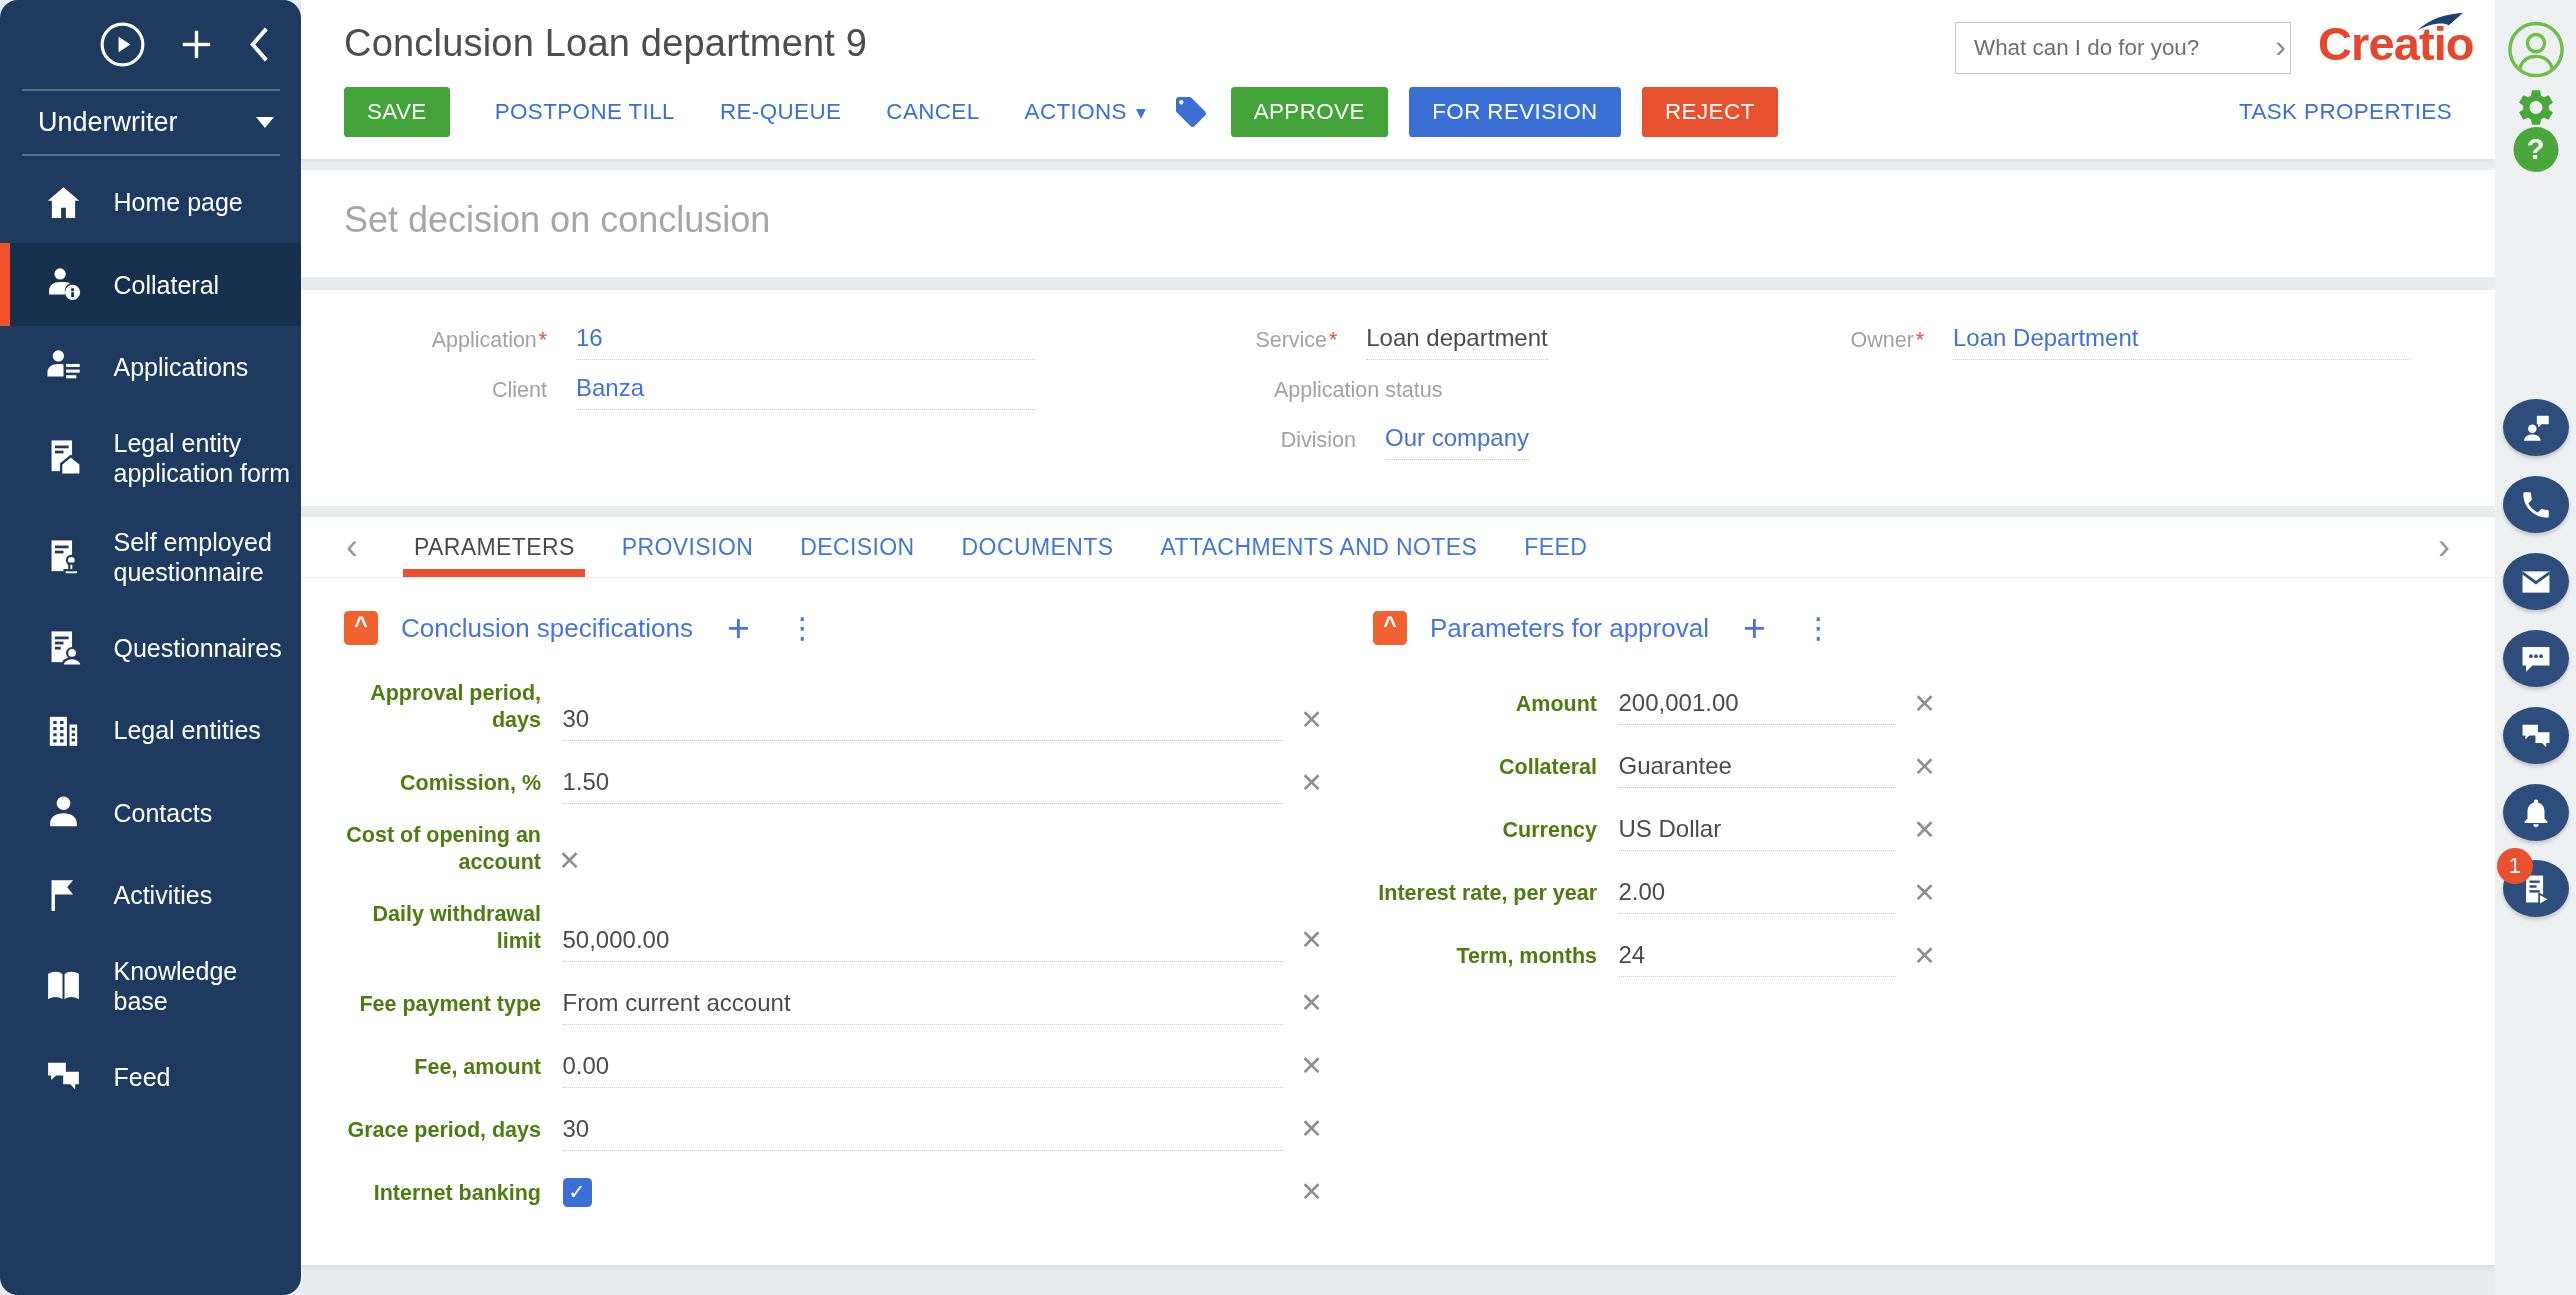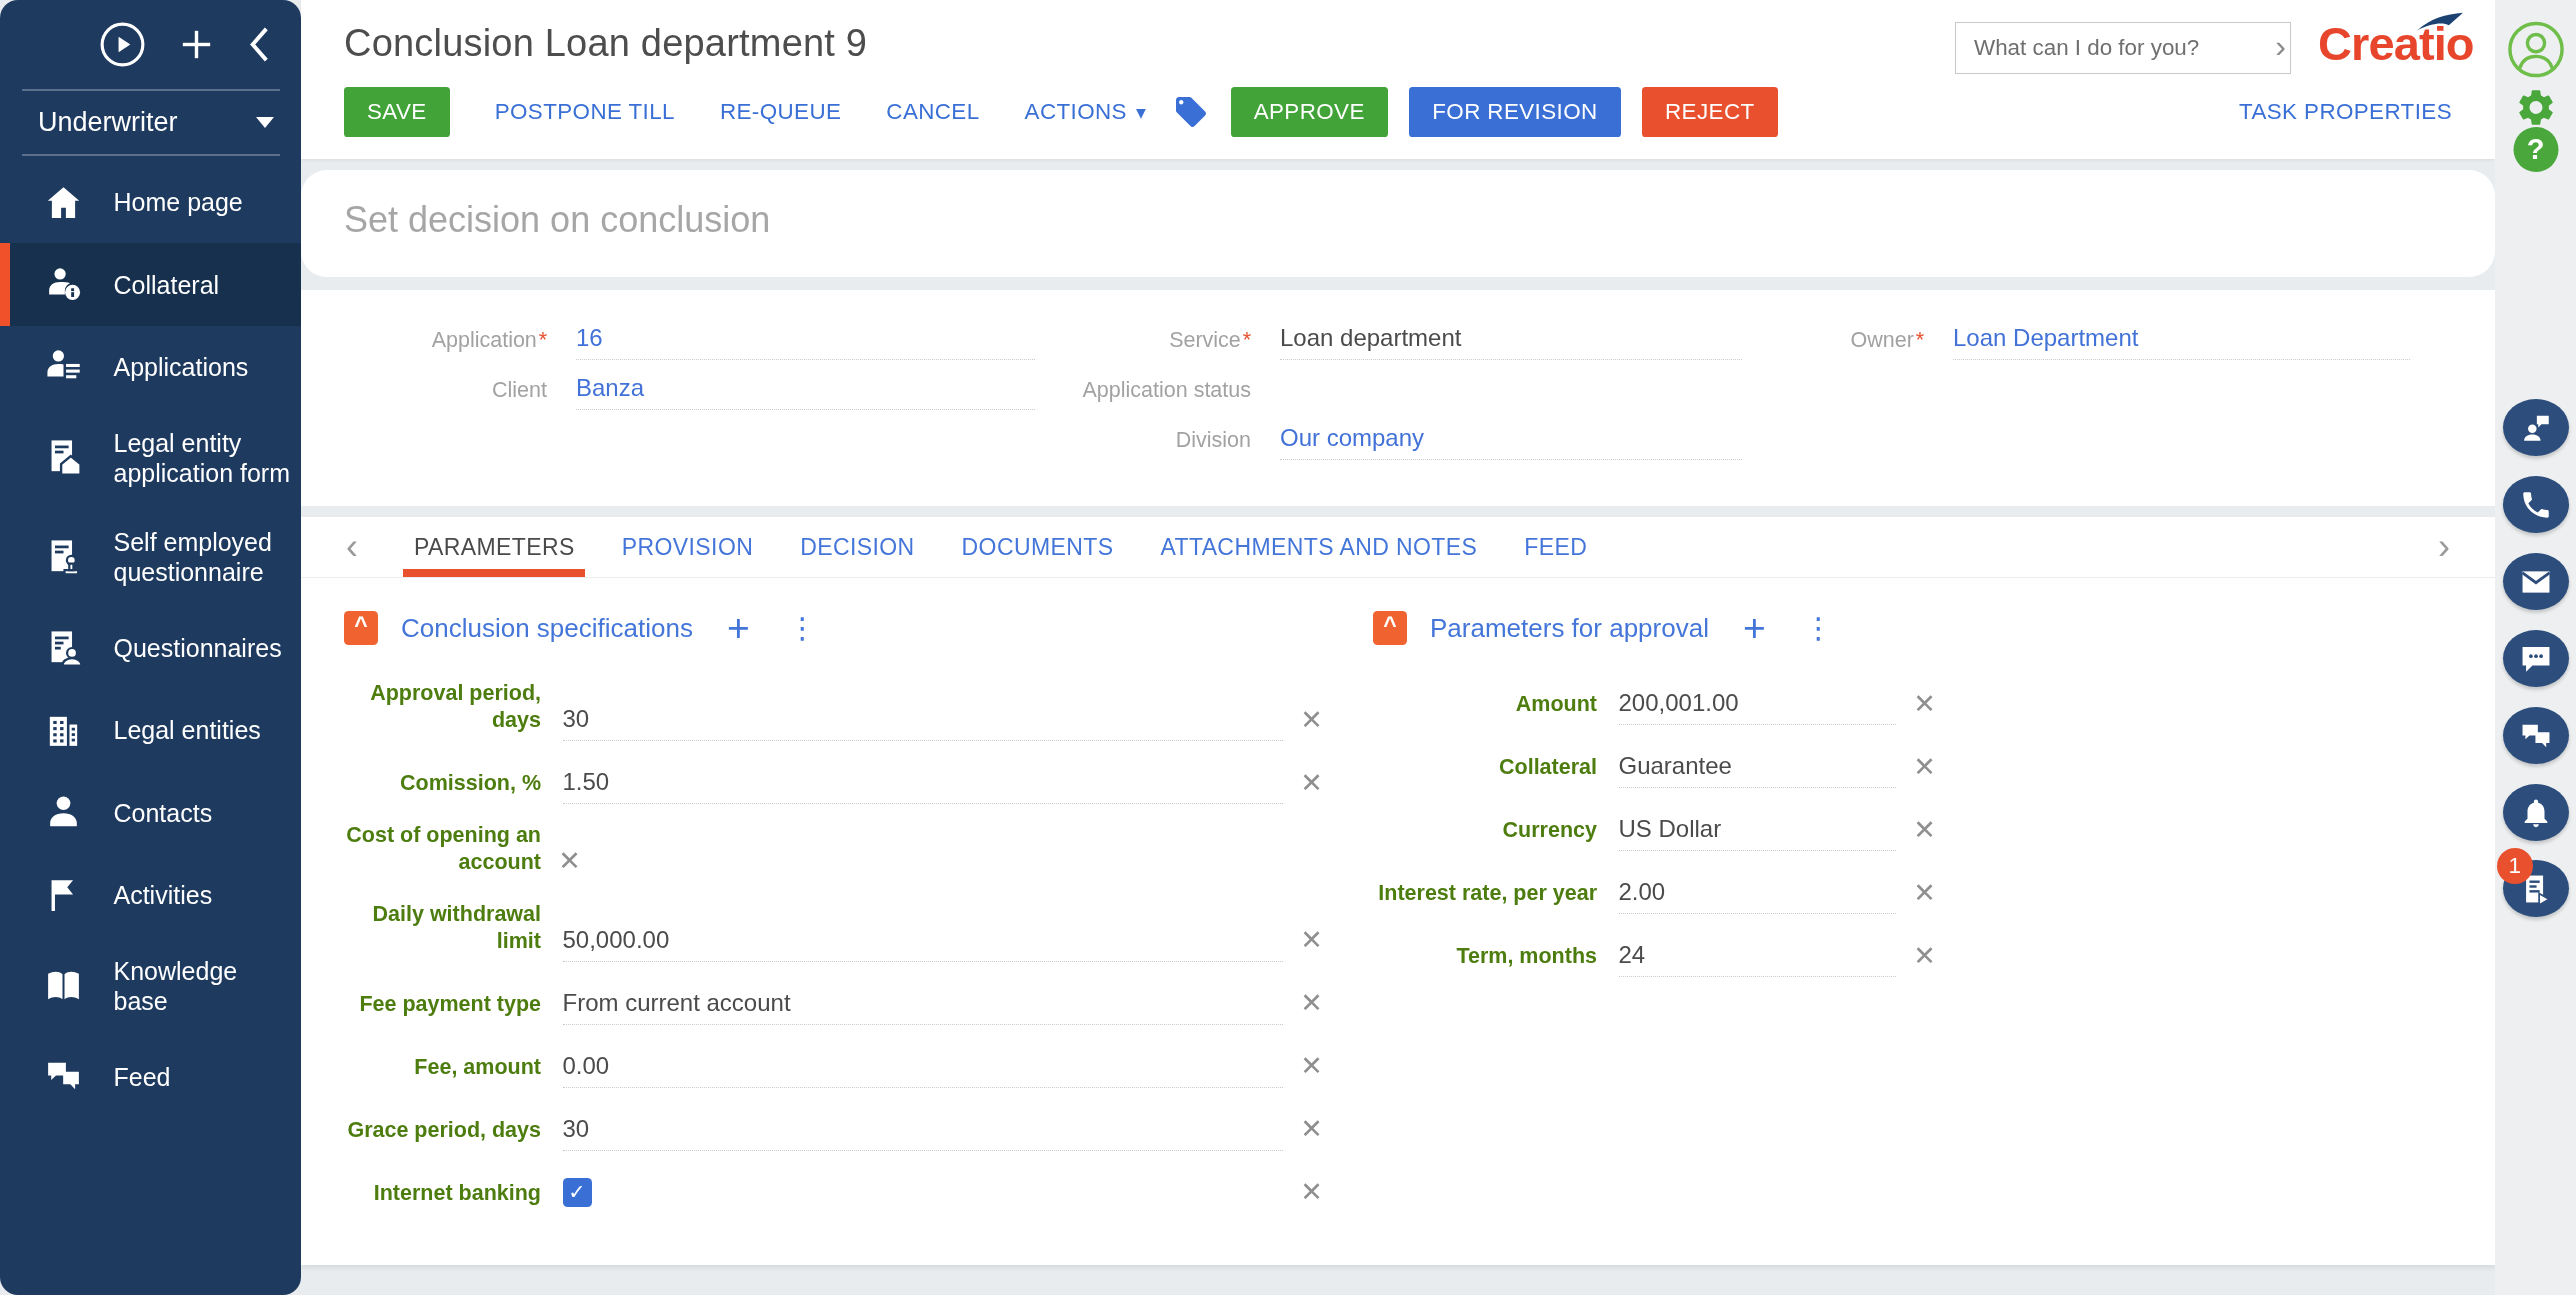--- a/index.html
+++ b/index.html
@@ -21,21 +21,21 @@
   .nav-item.active { background:#16304e; }
   .nav-item.active::before { content:""; position:absolute; left:0; top:0; bottom:0; width:9.8px; background:#f0512b; }
   .nav-icon { width:47px; min-width:47px; height:43px; display:flex; align-items:center; justify-content:center; margin-left:12.5px; }
   .nav-icon svg { width:41px; height:41px; }
   .nav-label { margin-left:27px; font-size:25px; line-height:1.2; max-width:179px; }
 
   
   .content { position:absolute; left:301px; top:0; width:2194px; height:1295px; background:#e9ecef; }
   .card { background:#fff; position:absolute; left:0; width:2194px; }
   .card-header { top:0; height:159px; box-shadow:0 1.8px 3.6px rgba(0,0,0,0.06); }
-  .card-banner { top:170px; height:107px;border-radius:26px; }
+  .card-banner { top:170px; height:107px; }
   .card-record { top:290px; height:216px; }
   .card-tabs { top:517px; height:748px; box-shadow:0 2.7px 4.5px rgba(0,0,0,0.08); }
 
   .page-title { position:absolute; left:43px; top:21.5px; font-size:38px; font-weight:400; color:#4d4d4d; letter-spacing:0.2px; }
   .search-box { position:absolute; left:1654px; top:21.5px; width:336px; height:52px; border:1.8px solid #c9c9c9; background:#fff; display:flex; align-items:center; }
   .search-box input { flex:1; border:none; outline:none; font-size:22.4px; color:#555; padding:0 9px 0 18px; font-family:inherit; background:transparent; }
   .search-box input::placeholder { color:#6f6f6f; }
   .search-go { width:39px; font-size:32px; color:#8a8a8a; text-align:center; cursor:pointer; line-height:1; padding-bottom:3.6px; }
   .logo { position:absolute; left:2017px; top:16px; width:161px; cursor:default; }
   .logo .logo-text { font-size:47px; font-weight:700; color:#e8462c; letter-spacing:-0.9px; }
@@ -52,21 +52,21 @@
   .tag-icon svg { width:36px; height:36px; }
   .spacer { flex:1; }
   .ml { margin-left:45px; }
   .mlb { margin-left:21.5px; }
 
   .banner-title { position:absolute; left:43px; top:29px; font-size:36px; font-weight:300; color:#a6a6a6; }
 
   
   .rcol { position:absolute; top:29px; display:flex; flex-direction:column; }
   .rcol1 { left:43px; width:691px; }
-  .rcol2 { left:688px; width:753px; }
+  .rcol2 { left:634px; width:753px;align-items:center; }
   .rcol3 { left:1338px; width:771px; }
   .rrow { display:flex; align-items:flex-end; height:41px; margin-bottom:9px; }
   .rlabel { text-align:right; font-size:21.5px; color:#a2a2a2; padding-bottom:7.2px; white-space:nowrap; }
   .rcol1 .rlabel { width:203px; } .rcol2 .rlabel { width:262px; } .rcol3 .rlabel { width:285px; }
   .req { color:#e8502e; margin-left:1.8px; font-size:21.5px; }
   .rvalue { flex:1; margin-left:29px; border-bottom:1.8px dotted #cbcbcb; padding-bottom:7.2px; font-size:24px; color:#4b4b4b; cursor:text; white-space:nowrap; }
   .rvalue.link { color:#4272d8; cursor:pointer; }
 
   
   .tabsrow { position:absolute; left:0; top:0; width:2194px; height:61px; border-bottom:1.8px solid #ececec; display:flex; align-items:center; padding:0 36px; }

